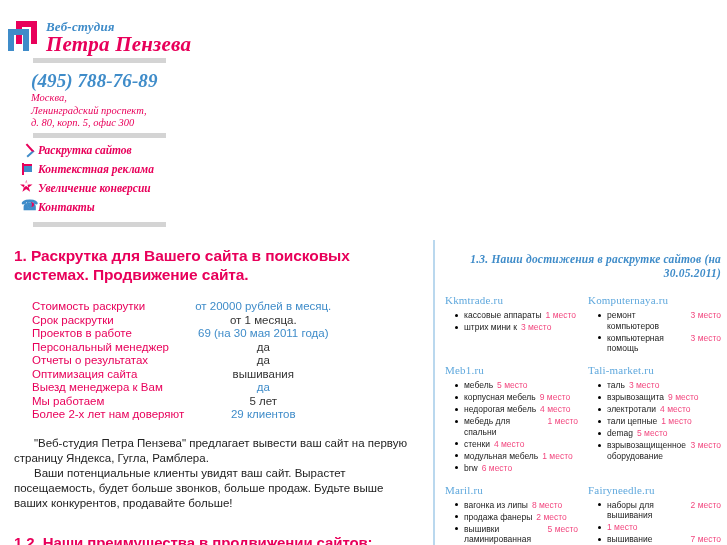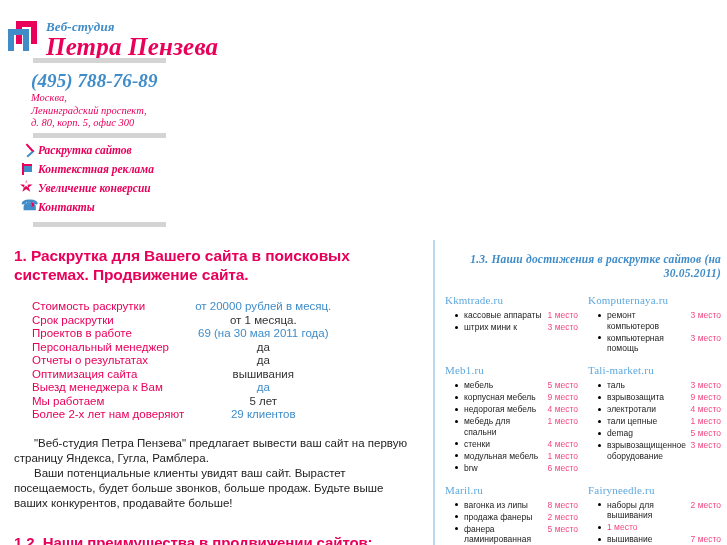--- a/index.html
+++ b/index.html
@@ -56,21 +56,21 @@
     font-style: italic;
     font-weight: bold;
     font-size: 13px;
     color: #3f8cc9;
     letter-spacing: 0.2px;
   }
   .logo-line2 {
     font-family: "Liberation Serif", serif;
     font-style: italic;
     font-weight: bold;
-    font-size: 25px;
+    font-size: 21px;
     color: #e8005a;
     margin-top: 1px;
     letter-spacing: 0.2px;
   }
   .hr-grey {
     position: absolute;
     left: 33px;
     width: 133px; height: 5px;
     background: #d4d4d4;
   }
@@ -238,21 +238,21 @@
     font-family: "Liberation Serif", serif;
     font-size: 11px;
     color: #5fa8dd;
     margin-bottom: 4px;
     letter-spacing: 0.2px;
   }
   ul.kw { list-style: none; margin: 0; padding: 0 0 0 10px; }
   ul.kw li {
     position: relative;
     display: flex;
-    justify-content: space-between;
+    justify-content: flex-start;
     align-items: flex-start;
     font-size: 8.5px;
     color: #222222;
     line-height: 10.5px;
     margin-bottom: 1.5px;
     padding-left: 9px;
   }
   ul.kw li::before {
     content: "";
     position: absolute;
@@ -474,21 +474,21 @@
         <ul class="kw">
           <li>
             <span class="kw-text">вагонка из липы</span>
             <span class="kw-pos">8 место</span>
           </li>
           <li>
             <span class="kw-text">продажа фанеры</span>
             <span class="kw-pos">2 место</span>
           </li>
           <li>
-            <span class="kw-text">фанера ламинированная</span>
+            <span class="kw-text">вышивки ламинированная</span>
             <span class="kw-pos">5 место</span>
           </li>
 
         </ul>
       </div>
 
       <div class="site-block">
         <div class="site-name">Fairyneedle.ru</div>
         <ul class="kw">
           <li>

